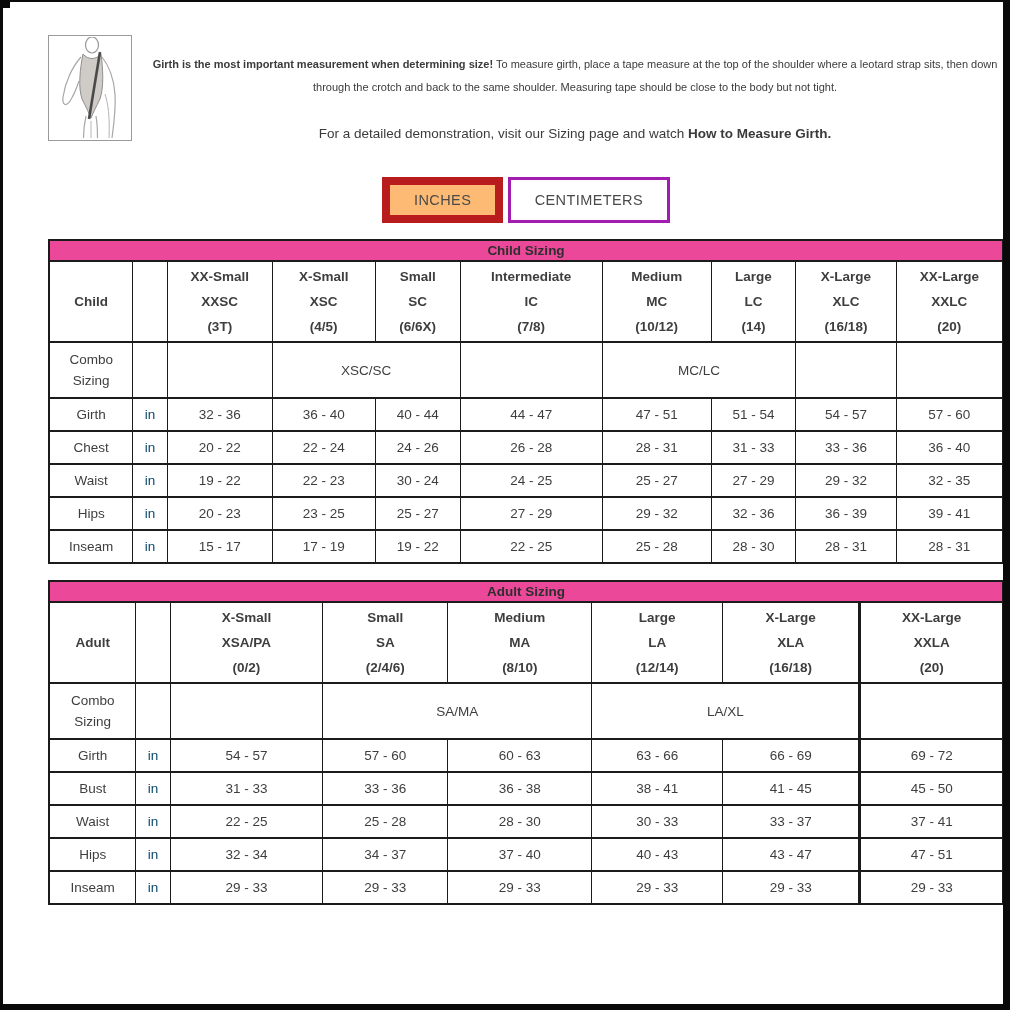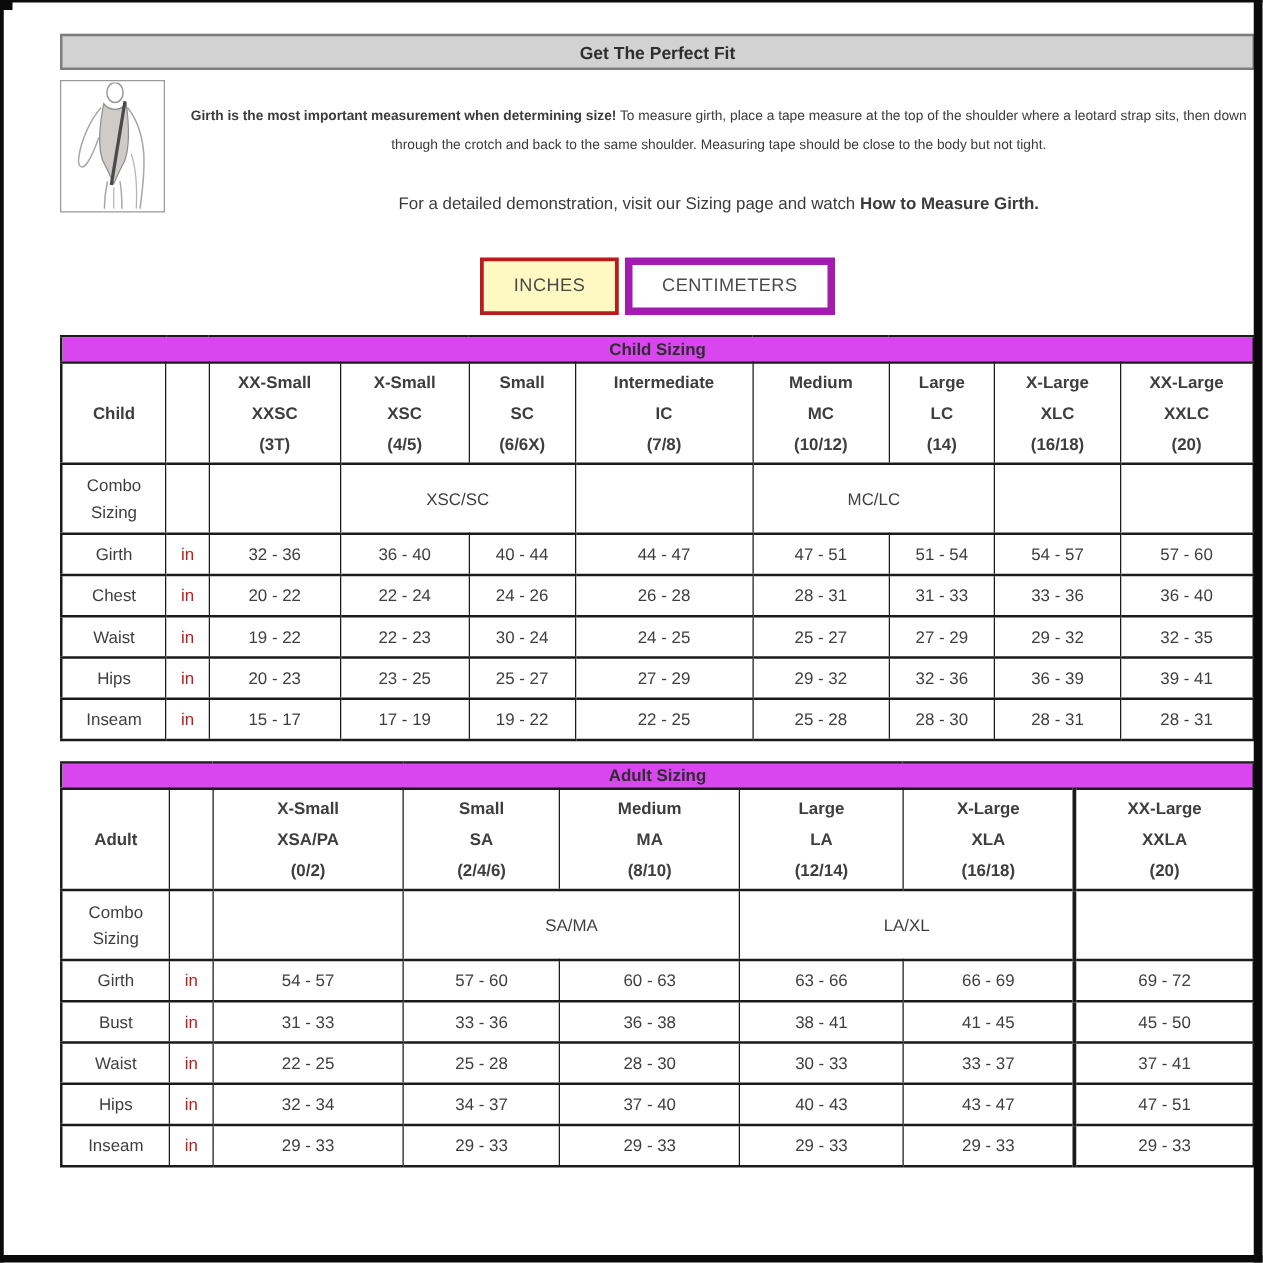--- a/index.html
+++ b/index.html
@@ -35,67 +35,66 @@
     display: flex; align-items: center; justify-content: center;
   }
   .intro-text { flex: 1; padding-left: 14px; text-align: center; }
   .lead { font-size: 11px; line-height: 23px; margin-top: 18px; }
   .demo { font-size: 13.5px; margin-top: 27px; text-align: center; }
 
   .toggle-row { margin-top: 36px; text-align: center; }
   .btn {
     font-family: inherit; font-size: 14.5px; color: #4a4a4a;
     height: 46px; min-width: 106px;
-    background: #ffffff; border: 6px solid #a21caf;
+    background: #ffffff; border: 3px solid #a21caf;
     padding: 0 24px; cursor: pointer; letter-spacing: 0.4px;
     vertical-align: middle; margin: 0;
   }
-  .btn.selected { background: #fef9c3; border: 3px solid #b91c1c; }
+  .btn.selected { background: #fdba74; border: 8px solid #b91c1c; }
 
   .note { margin-top: 22px; text-align: center; font-size: 13px; color: #4a4a4a; }
 
   table.sizing-table {
     margin-top: 16px; width: 956px;
     border-collapse: collapse; table-layout: fixed;
     font-size: 13.5px;
     border: 2px solid #1b1b1b;
   }
   .sizing-table td {
     border: 1px solid #1b1b1b;
     border-top-width: 2px; border-bottom-width: 2px;
     text-align: center; vertical-align: middle;
     color: #3e3e3e; background: #fff; padding: 2px;
     overflow: hidden;
   }
   .sizing-table td.tbl-title {
-    background: #d946ef; font-weight: bold; height: 18px;
+    background: #ec4899; font-weight: bold; height: 18px;
     color: #2e2e2e; font-size: 13.5px;
   }
   .sizing-table .head-row td { height: 64px; font-weight: bold; }
   .sizing-table.adult .head-row td { height: 78px; }
   .sizing-table .head-row .size-head div { line-height: 25px; }
   .sizing-table .combo-row td { height: 56px; }
   .sizing-table .combo-label { font-weight: bold; line-height: 21px; padding: 0 14px; }
   .sizing-table .data-row td { height: 33px; }
   .sizing-table .row-label { font-weight: normal; }
-  .sizing-table .unit { color: #b91c1c; }
+  .sizing-table .unit { color: #0c4a6e; }
   .sizing-table td.thick-l { border-left-width: 3px; }
 </style>
 </head>
 <body>
 
 <div class="frame-top"></div>
 <div class="frame-left"></div>
 <div class="frame-right"></div>
 <div class="frame-bottom"></div>
 <div class="frame-corner"></div>
 
 <div class="content">
 
-  <div class="title-bar">Get The Perfect Fit</div>
 
   <div class="intro">
     <div class="illustration">
       <svg width="80" height="102" viewBox="0 0 80 102">
 
         <ellipse cx="42" cy="8" rx="6.5" ry="8" fill="none" stroke="#9a9a9a" stroke-width="1.2"></ellipse>
 
         <path d="M31 20 C22 30 15 46 13 60 C12 68 16 70 20 64 C24 58 27 50 29 44" fill="none" stroke="#a8a8a8" stroke-width="1.2"></path>
         <path d="M52 20 C60 30 64 44 65 57 C66 72 64 86 62 101" fill="none" stroke="#a8a8a8" stroke-width="1.2"></path>
         <path d="M55 57 C58 66 60 80 59 101" fill="none" stroke="#b4b4b4" stroke-width="1"></path>

